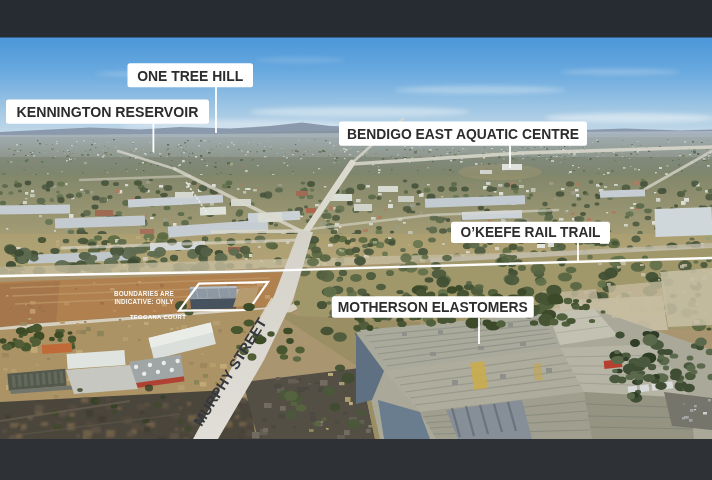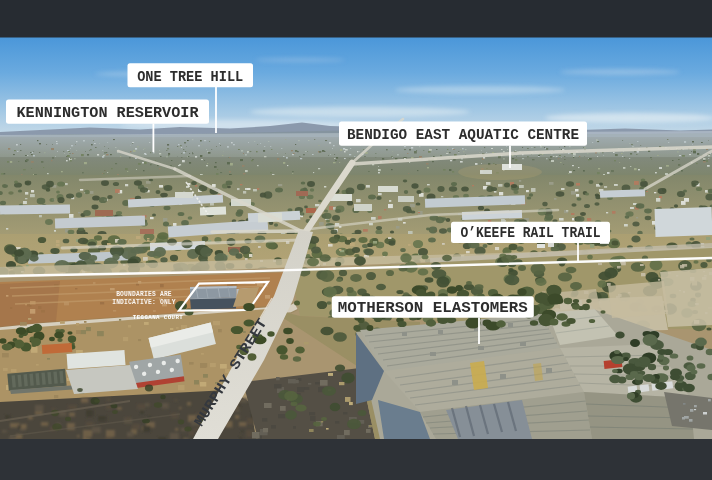--- a/index.html
+++ b/index.html
@@ -1,12 +1,12 @@
 <!DOCTYPE html>
-<html><head><meta charset="utf-8"><style>html,body{margin:0;padding:0;background:#272c32;}.stage{position:relative;width:712px;height:480px;overflow:hidden;font-family:Liberation Mono, monospace;}</style></head><body>
+<html><head><meta charset="utf-8"><style>html,body{margin:0;padding:0;background:#272c32;}.stage{position:relative;width:712px;height:480px;overflow:hidden;font-family:Liberation Sans, sans-serif;}</style></head><body>
 <div class="stage">
 <svg width="712" height="480" viewBox="0 0 712 480">
 <defs>
 <linearGradient id="sky" x1="0" y1="0" x2="0" y2="1">
  <stop offset="0" stop-color="#4493d8"></stop>
  <stop offset="0.38" stop-color="#6aaadf"></stop>
  <stop offset="0.72" stop-color="#a3c8e4"></stop>
  <stop offset="1" stop-color="#cfdfe9"></stop>
 </linearGradient>
 <linearGradient id="farband" x1="0" y1="0" x2="0" y2="1">

